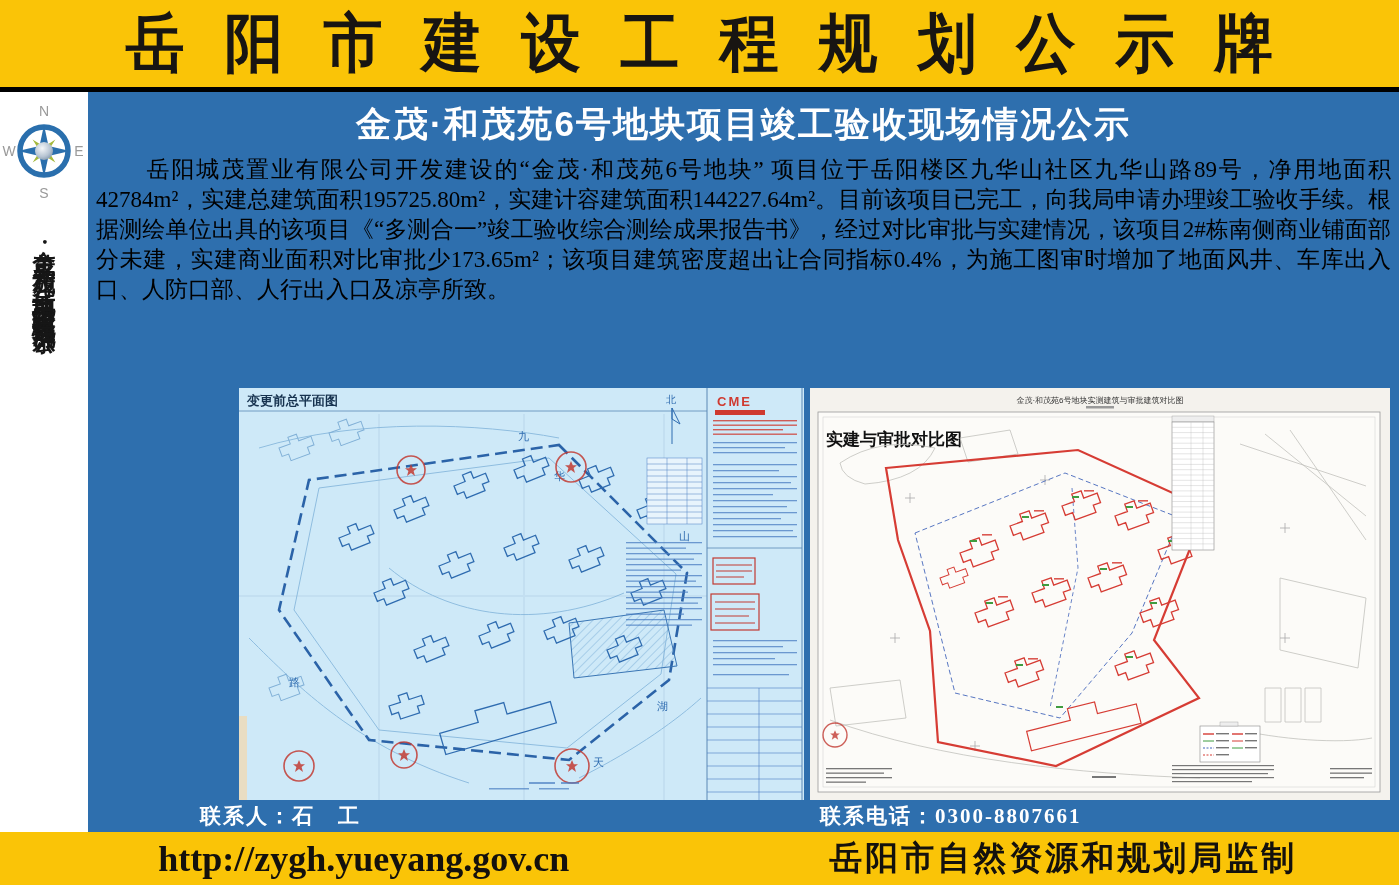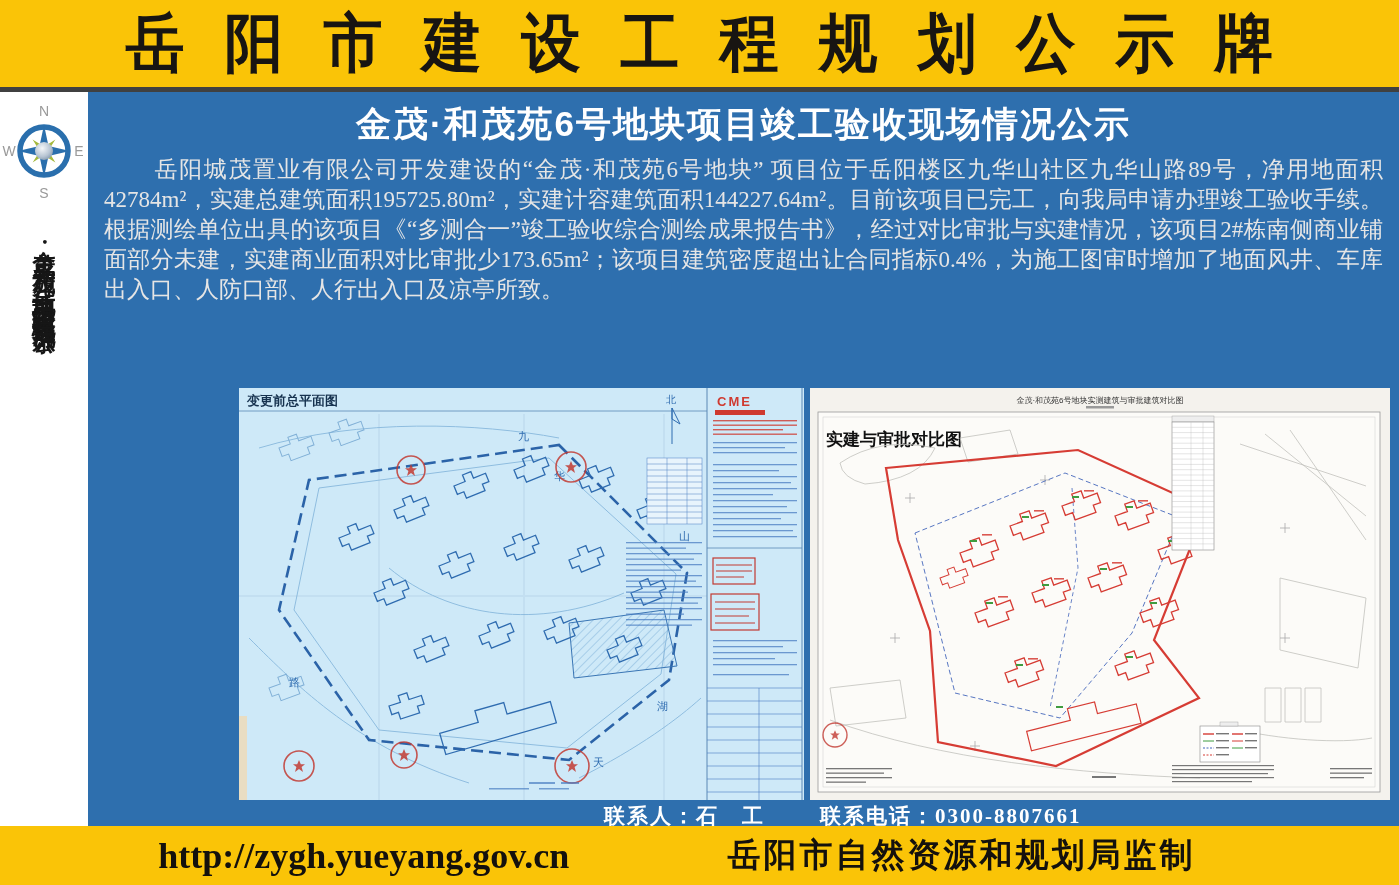--- a/index.html
+++ b/index.html
@@ -1,52 +1,52 @@
 <!DOCTYPE html>
 <html><head>
 <meta charset="utf-8">
 <style>
   html,body{margin:0;padding:0;background:#555;}
   .board{position:relative;width:1399px;height:885px;background:#2E6FAE;overflow:hidden;
          font-family:"Liberation Sans",sans-serif;}
   
   .banner{position:absolute;left:0;top:0;width:1399px;height:87px;background:#FAC407;
-          border-bottom:5px solid #404040;display:flex;align-items:center;justify-content:center;}
+          border-bottom:5px solid #000000;display:flex;align-items:center;justify-content:center;}
   .banner h1{margin:0;font-size:59px;font-weight:900;color:#181512;letter-spacing:40px;
              margin-right:-40px;font-family:"Liberation Sans",sans-serif;transform:scaleY(1.08);}
   
   .sidebar{position:absolute;left:0;top:92px;width:88px;height:740px;background:#FFFFFF;}
   .compass{position:absolute;top:10px;left:2px;}
   .cdir{fill:#9A9A9A;font-size:14px;font-family:"Liberation Sans",sans-serif;}
   .vtitle{position:absolute;top:140px;left:50%;transform:translateX(-50%);
           writing-mode:vertical-rl;font-family:"Liberation Serif",serif;font-size:23px;
           letter-spacing:3px;color:#161616;font-weight:600;white-space:nowrap;}
   
   .content{position:absolute;left:88px;top:92px;width:1311px;height:740px;}
   .subtitle{margin:0;padding-top:9px;text-align:center;color:#FFFFFF;font-size:35px;
             font-weight:700;letter-spacing:2px;font-family:"Liberation Sans",sans-serif;}
-  .bodytext{color:#e5e5e5;font-family:"Liberation Serif",serif;font-size:23px;line-height:30px;
-            text-align:justify;text-indent:2.2em;margin:8px;padding:0 8px;}
+  .bodytext{color:#000000;font-family:"Liberation Serif",serif;font-size:23px;line-height:30px;
+            text-align:justify;text-indent:2.2em;margin:0;padding:0 8px;}
   .p1{margin-top:7px;}
   .figwrap{position:absolute;top:296px;left:0;width:1311px;height:412px;}
   .fig{position:absolute;top:0;margin:0;}
   .fig-left{left:112px;width:565px;height:412px;padding-left:39px;}
   .fig-right{left:722px;width:548px;height:412px;}
   .fig svg{display:block;}
   .captions{position:absolute;top:710px;left:0;width:1311px;height:30px;}
   .caption{position:absolute;color:#FFFFFF;font-family:"Liberation Serif",serif;font-size:21px;
            font-weight:700;letter-spacing:2px;}
-  .cap-left{left:112px;width:565px;text-align:right;}
+  .cap-left{left:112px;width:565px;text-align:left;}
   .cap-right{left:722px;width:580px;text-align:left;padding-left:10px;}
   
-  .footer{position:absolute;left:0;bottom:0;width:1399px;height:59px;background:#FAC407;
+  .footer{position:absolute;left:0;bottom:0;width:1399px;height:53px;background:#FAC407;
           display:flex;align-items:center;}
   .url{width:52%;text-align:center;font-family:"Liberation Serif",serif;font-size:36px;
        font-weight:600;color:#14110D;}
-  .issuer{width:48%;font-family:"Liberation Serif",serif;font-size:33px;
+  .issuer{width:48%;text-align:center;font-family:"Liberation Serif",serif;font-size:33px;
           font-weight:700;color:#14110D;letter-spacing:3px;}
 </style>
 </head>
 <body>
 
 <div class="board">
 
   <header class="banner">
     <h1>岳阳市建设工程规划公示牌</h1>
   </header>

